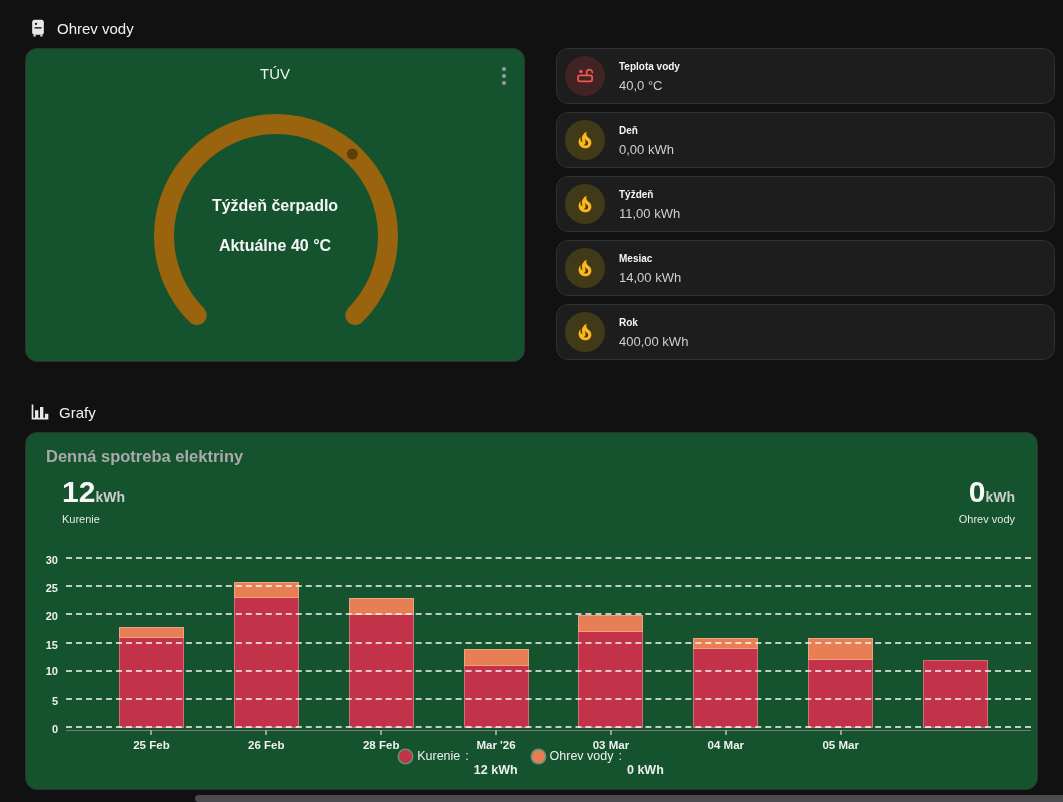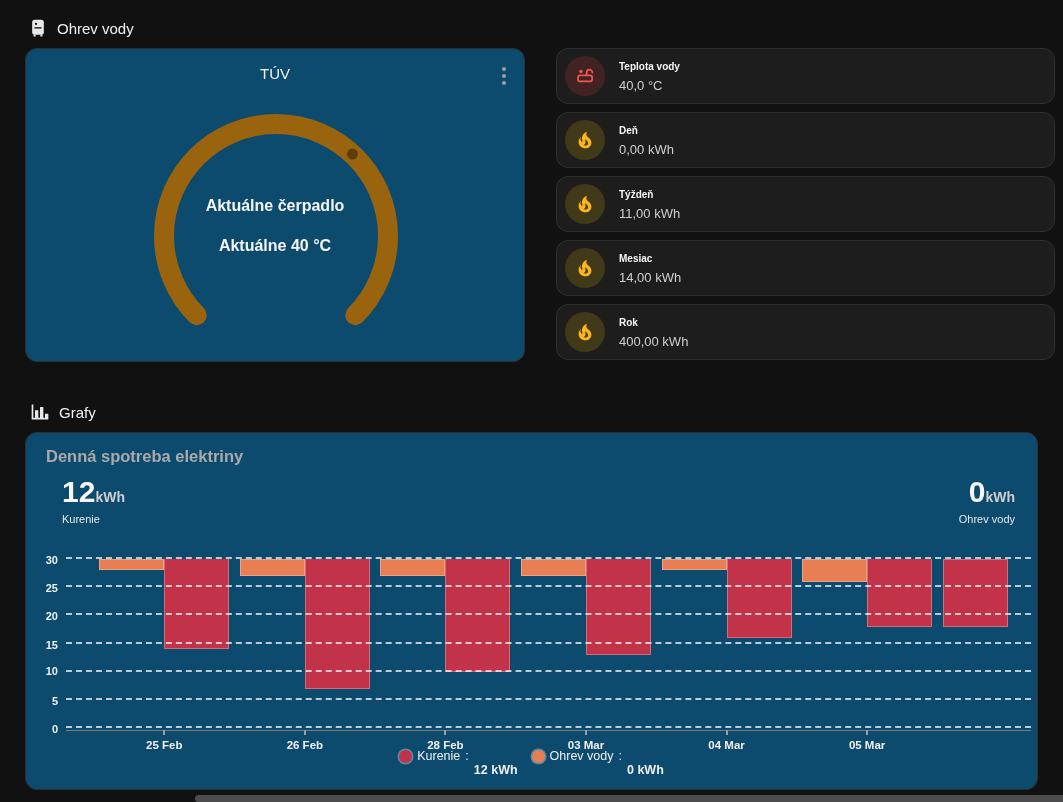--- a/index.html
+++ b/index.html
@@ -1,18 +1,18 @@
 <!DOCTYPE html>
 <html><head>
 <meta charset="utf-8">
 <style>
   html,body{margin:0;padding:0;background:#111112;width:1063px;height:802px;overflow:hidden;
     font-family:"Liberation Sans","DejaVu Sans",sans-serif;-webkit-font-smoothing:antialiased;}
   .screen{position:relative;width:1063px;height:802px;padding-left:7px;}
-  .card{position:absolute;background:#0c4a6e;border:1px solid #303032;border-radius:12px;box-sizing:border-box;}
+  .card{position:absolute;background:#14532d;border:1px solid #303032;border-radius:12px;box-sizing:border-box;}
 
   
   .sec{position:absolute;display:flex;align-items:center;gap:9px;color:#f1f1f1;font-size:15px;font-weight:500;}
   .sec svg{width:20px;height:20px;fill:#e8e8e8;}
 
   
   #gaugeCard{left:25px;top:48px;width:500px;height:314px;}
   .gauge-title{position:absolute;top:16px;left:0;right:0;text-align:center;color:#f2f2f2;font-size:15px;font-weight:500;}
   .kebab{position:absolute;top:16px;right:16px;display:flex;flex-direction:column;gap:3px;cursor:pointer;padding:2px;}
   .kebab i{width:4px;height:4px;border-radius:50%;background:#9e9ea2;}
@@ -38,21 +38,21 @@
   .bigstat .unit{color:#cfcfcf;font-size:14px;font-weight:600;}
   .bigstat .lbl{font-size:11px;color:#e8e8e8;margin-top:6px;}
   .bs-left{left:36px;} .bs-right{right:22px;text-align:right;}
 
   
   .plot{position:absolute;left:40px;right:6px;top:126px;height:169px;}
   .gridline{position:absolute;left:0;right:0;height:0;border-top:2px dashed rgba(255,255,255,.72);}
   .axisline{position:absolute;left:0;right:0;bottom:-3px;height:1px;background:#7a7a7a;}
   .ylab{position:absolute;left:-36px;width:28px;text-align:right;color:#f0f0f0;font-size:11px;font-weight:700;}
   .bars{position:absolute;left:28px;right:18px;top:0;bottom:0;display:flex;justify-content:space-around;align-items:flex-end;}
-  .bargroup{position:relative;flex:0 0 65px;display:flex;flex-direction:row;justify-content:flex-end;height:100%;}
+  .bargroup{position:relative;flex:0 0 65px;display:flex;flex-direction:column;justify-content:flex-end;height:100%;}
   .seg{width:65px;box-sizing:border-box;border:1px solid rgba(255,255,255,.28);}
   .seg+.seg{border-top:none;}
   .xtick{position:absolute;top:calc(100% + 2px);left:50%;width:2px;height:5px;background:#9e9e9e;transform:translateX(-50%);}
   .xlab{position:absolute;top:calc(100% + 11px);left:50%;transform:translateX(-50%);white-space:nowrap;
     color:#f0f0f0;font-size:11.5px;font-weight:600;}
   .xlab.em{font-weight:800;}
 
   
   .legend{position:absolute;left:0;right:0;bottom:12px;display:flex;justify-content:center;gap:14px;
     color:#efefef;font-size:12.5px;align-items:center;}
@@ -82,21 +82,21 @@
     <div class="gauge-title">TÚV</div>
     <div class="kebab">
         <i></i>
         <i></i>
         <i></i>
       </div>
     <svg class="gauge-svg" width="244" height="244" viewBox="0 0 244 244">
       <path id="gaugeArc" d="M 42.8 201.2 A 112 112 0 1 1 201.2 201.2" fill="none" stroke-width="20" stroke-linecap="round" stroke="#9a640e"></path>
       <circle id="gaugeDot" cx="198.4" cy="40.1" r="5.5" fill="#5d3f0a"></circle>
     </svg>
-    <div class="gauge-line gl1">Aktuálne čerpadlo</div>
+    <div class="gauge-line gl1">Týždeň čerpadlo</div>
     <div class="gauge-line gl2">Aktuálne 40 °C</div>
   </div>
 
   <div class="stats-col" id="statsCol">
       <div class="stat-card">
         <div class="icon-circle" style="background:#412323;color:#f2574d">
           <svg viewBox="0 0 24 24" fill="none" stroke="currentColor" stroke-width="1.9" stroke-linecap="round">
             <circle cx="7.6" cy="7" r="1.9" fill="currentColor" stroke="none"></circle>
             <path d="M13.8 11.2V8.2a3.1 3.1 0 0 1 6.2 0"></path>
             <rect x="4.4" y="11.4" width="15.4" height="6.4" rx="2.1"></rect>
@@ -185,20 +185,26 @@
             <div class="seg" style="height: 16.9px; background: rgb(232, 126, 84);"></div>
             <div class="seg" style="height: 129.567px; background: rgb(194, 51, 73);"></div>
             <div class="xtick"></div>
             <div class="xlab">26 Feb</div>
           </div>
           <div class="bargroup">
             <div class="seg" style="height: 16.9px; background: rgb(232, 126, 84);"></div>
             <div class="seg" style="height: 112.667px; background: rgb(194, 51, 73);"></div>
             <div class="xtick"></div>
             <div class="xlab">28 Feb</div>
+          </div>
+          <div class="bargroup">
+            <div class="seg" style="height: 16.9px; background: rgb(232, 126, 84);"></div>
+            <div class="seg" style="height: 61.9667px; background: rgb(194, 51, 73);"></div>
+            <div class="xtick"></div>
+            <div class="xlab em">Mar '26</div>
           </div>
           <div class="bargroup">
             <div class="seg" style="height: 16.9px; background: rgb(232, 126, 84);"></div>
             <div class="seg" style="height: 95.7667px; background: rgb(194, 51, 73);"></div>
             <div class="xtick"></div>
             <div class="xlab">03 Mar</div>
           </div>
           <div class="bargroup">
             <div class="seg" style="height: 11.2667px; background: rgb(232, 126, 84);"></div>
             <div class="seg" style="height: 78.8667px; background: rgb(194, 51, 73);"></div>

